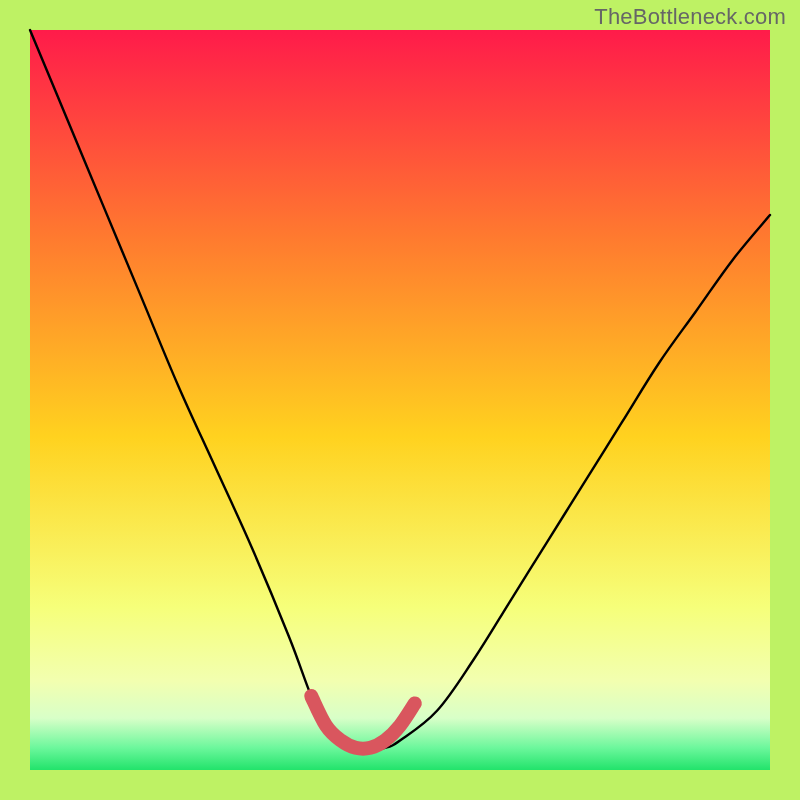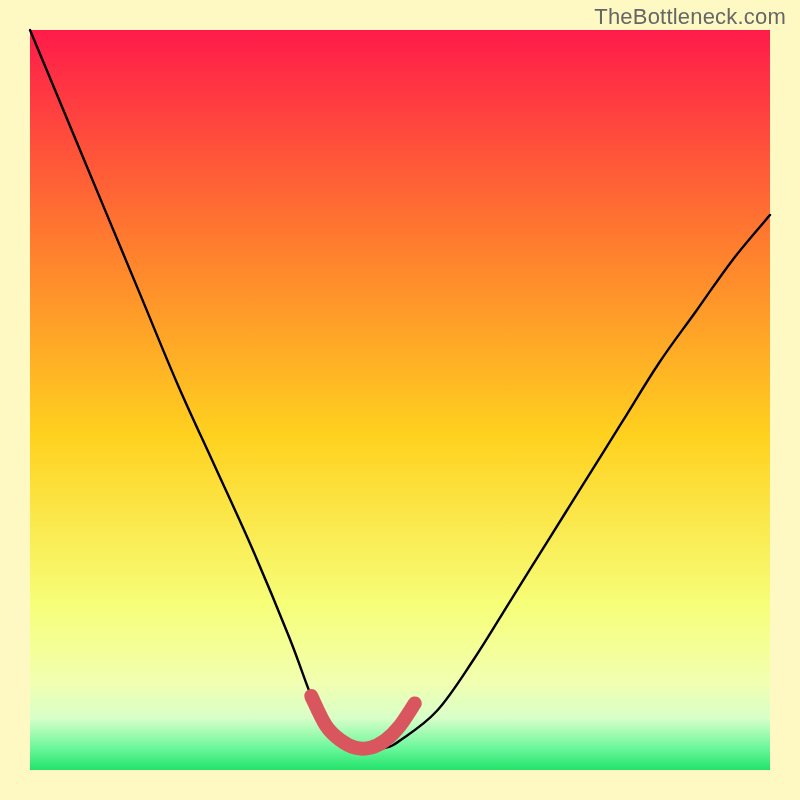--- a/index.html
+++ b/index.html
@@ -7,21 +7,21 @@
     padding: 0;
     width: 800px;
     height: 800px;
     background: #000;
     overflow: hidden;
     font-family: Arial, Helvetica, sans-serif;
   }
   .frame {
     width: 800px;
     height: 800px;
-    background: #fef9c3;
+    background: #bef264;
     position: relative;
   }
   .watermark {
     position: absolute;
     top: 4px;
     right: 14px;
     color: #666;
     font-size: 22px;
     font-weight: 500;
     z-index: 10;

